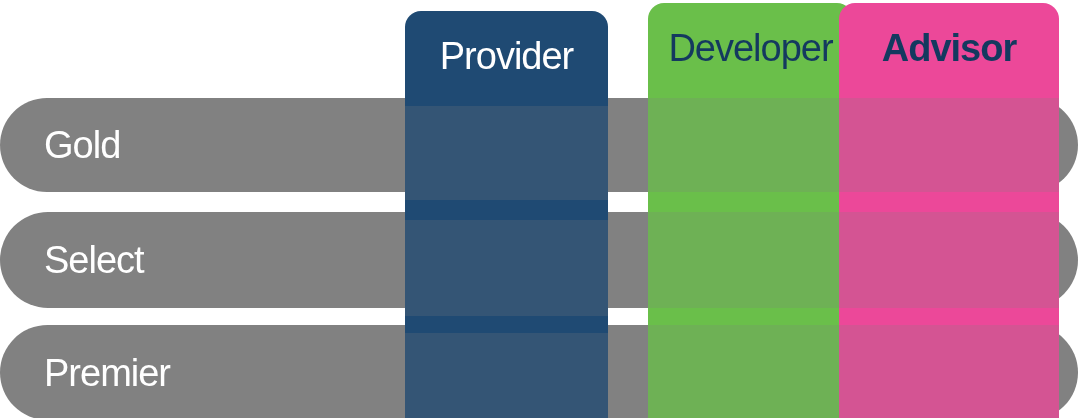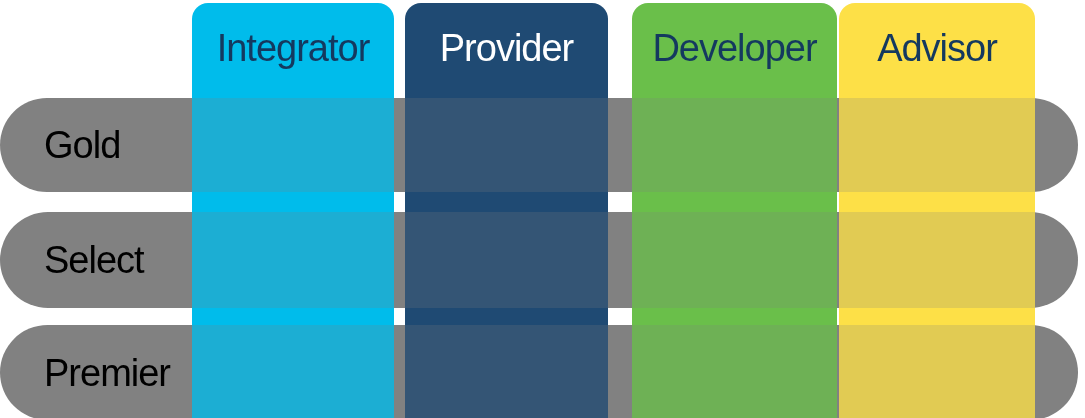--- a/index.html
+++ b/index.html
@@ -26,35 +26,35 @@
     display: flex;
     align-items: center;
   }
   .row-gold    { top: 98px;  height: 94px; }
   .row-premier { top: 212px; height: 96px; }
   .row-select  { top: 325px; height: 95px; }
   .row-label {
     padding-left: 44px;
     font-size: 38px;
     letter-spacing: -1px;
-    color: #000000;
+    color: #ffffff;
     line-height: 1;
   }
   
   .col {
     position: absolute;
     top: 3px;
     bottom: 0;
     border-radius: 16px 16px 0 0;
     z-index: 2;
   }
   .col-integrator { left: 192px; width: 202px; background: #00bceb; }
-  .col-provider   { left: 405px; width: 203px; background: #1f4a73; }
-  .col-developer  { left: 632px; width: 205px; background: #6abf4a; text-align: right; }
-  .col-advisor    { left: 839px; width: 196px; background: #fde047; }
+  .col-provider   { left: 405px; width: 203px; background: #1f4a73; margin-top: 8px; }
+  .col-developer  { left: 648px; width: 205px; background: #6abf4a; text-align: right; }
+  .col-advisor    { left: 839px; width: 220px; background: #ec4899; font-weight: bold; }
   .col-header {
     position: absolute;
     top: 0; left: 0; right: 0;
     height: 95px;
     display: flex;
     align-items: center;
     justify-content: center;
     padding-bottom: 6px;
     box-sizing: border-box;
     font-size: 38px;
@@ -83,28 +83,20 @@
   <div class="row row-gold">
     <span class="row-label">Gold</span>
   </div>
   <div class="row row-premier">
     <span class="row-label">Select</span>
   </div>
   <div class="row row-select">
     <span class="row-label">Premier</span>
   </div>
 
-  <div class="col col-integrator">
-    <div class="col-header">
-      <span>Integrator</span>
-    </div>
-    <div class="band band-1"></div>
-    <div class="band band-2"></div>
-    <div class="band band-3"></div>
-  </div>
 
   <div class="col col-provider">
     <div class="col-header">
       <span>Provider</span>
     </div>
     <div class="band band-1"></div>
     <div class="band band-2"></div>
     <div class="band band-3"></div>
   </div>
 

